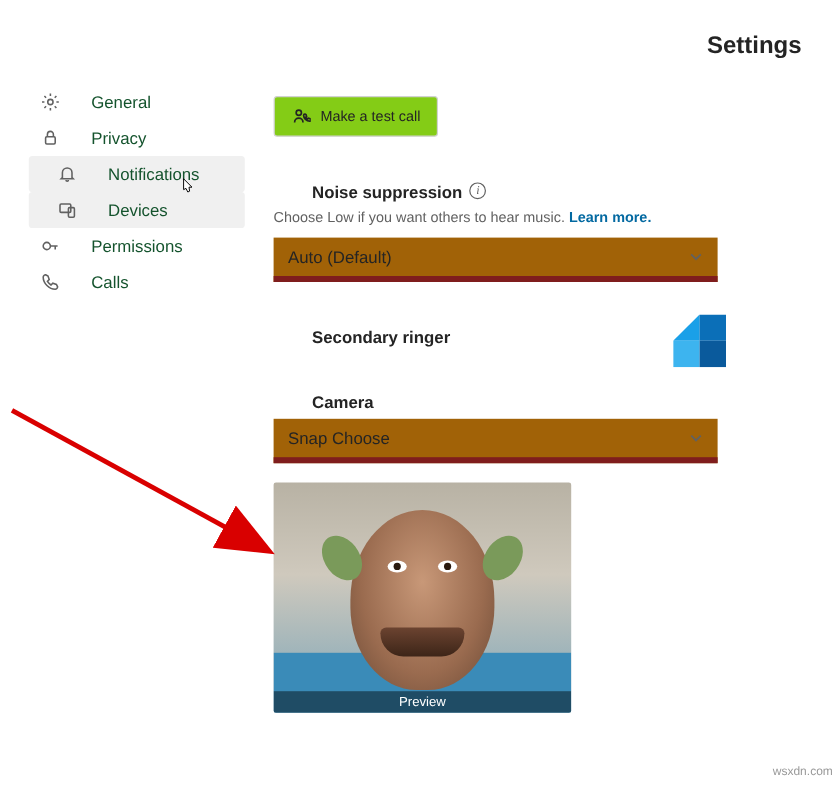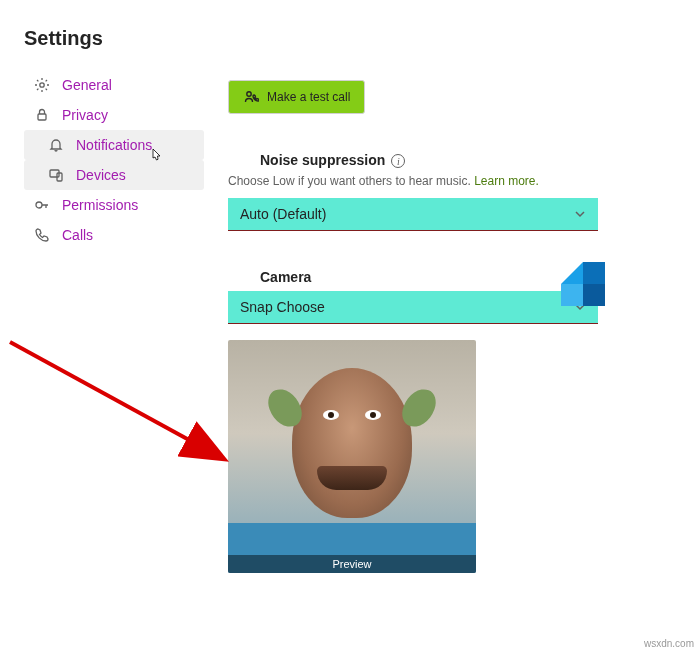--- a/index.html
+++ b/index.html
@@ -9,61 +9,61 @@
       color: #242424;
       background: #fff;
       width: 700px;
       height: 659px;
       position: relative;
       overflow: hidden;
     }
     .container { display: flex; padding: 20px 0 0 24px; }
     .header {
       position: absolute; top: 24px; left: 24px; right: 24px;
-      display: flex; justify-content: space-between; align-items: center;
+      display: flex; justify-content: flex-end; align-items: center;
     }
     .title { font-size: 20px; font-weight: 600; }
     .close { cursor: pointer; font-size: 18px; color: #616161; padding: 4px; }
     .sidebar { width: 180px; padding-top: 50px; }
     .sidebar-item {
-      display: flex; align-items: center; gap: 12px;
-      padding: 7px 10px; cursor: pointer; border-radius: 3px; color: #a21caf; text-align: right;
+      display: flex; align-items: center; gap: 26px;
+      padding: 7px 10px; cursor: pointer; border-radius: 3px; color: #14532d; text-align: right;
     }
     .sidebar-item.active, .sidebar-item.hover { background: #f0f0f0; padding-left: 24px; }
     .sidebar-item svg { width: 16px; height: 16px; stroke: #616161; fill: none; stroke-width: 1.3; }
     .main { flex: 1; padding: 60px 30px 20px 24px; }
     .button {
       display: inline-flex; align-items: center; gap: 8px;
       border: 1px solid #d1d1d1; border-radius: 3px;
       padding: 8px 14px; cursor: pointer; background: #84cc16; font-size: 12px;
     }
     .button svg { width: 16px; height: 16px; stroke: #242424; fill: none; stroke-width: 1.4; }
     .section { margin-top: 38px; }
-    .section-head { display: flex; align-items: flex-end; gap: 6px; margin-bottom: 6px; padding-left: 32px; }
+    .section-head { display: flex; align-items: flex-start; gap: 6px; margin-bottom: 6px; padding-left: 32px; }
     .section-title { font-weight: 600; font-size: 14px; }
     .info-icon {
       width: 14px; height: 14px; border: 1px solid #616161; border-radius: 50%;
       display: inline-flex; align-items: center; justify-content: center;
       font-size: 10px; color: #616161; font-style: italic; font-family: serif;
     }
     .desc { font-size: 12px; color: #616161; margin-bottom: 10px; }
-    .desc a { color: #4d7c0f; text-decoration: none; cursor: pointer; }
+    .desc a { color: #0369a1; text-decoration: none; cursor: pointer; font-weight: bold; }
     .dropdown {
       position: relative; width: 100%; max-width: 370px;
-      background: #5eead4; border-bottom: 1px solid #7f1d1d;
+      background: #a16207; border-bottom: 5px solid #7f1d1d;
       padding: 8px 12px; cursor: pointer; display: flex;
       justify-content: space-between; align-items: center;
     }
     .chevron { width: 12px; height: 12px; stroke: #616161; fill: none; stroke-width: 1.5; }
     .logo-tile {
       position: absolute; right: 95px; top: 262px; width: 44px; height: 44px;
     }
     .logo-tile svg { width: 44px; height: 44px; }
     .preview {
-      margin-top: 16px; width: 248px; height: 233px; position: relative;
+      margin-top: 16px; width: 248px; height: 192px; position: relative;
       background: linear-gradient(180deg, #b8b2a4 0%, #cfc9bd 40%, #7ca5b8 100%);
       overflow: hidden; border-radius: 2px;
     }
     .face {
       position: absolute; left: 50%; top: 12%; transform: translateX(-50%);
       width: 120px; height: 150px;
       background: radial-gradient(ellipse at 50% 40%, #c89878 0%, #9a6b4f 60%, #6b4a36 100%);
       border-radius: 50% 50% 46% 46%;
     }
     .face::before, .face::after {
@@ -164,20 +164,23 @@
       </div>
       <div class="dropdown">
         <span>Auto (Default)</span>
         <svg class="chevron" viewBox="0 0 12 12">
             <path d="M2 4l4 4 4-4"></path>
           </svg>
       </div>
     </div>
 
     <div class="section">
+      <div class="section-head">
+        <span class="section-title">Secondary ringer</span>
+      </div>
     </div>
 
     <div class="section">
       <div class="section-head">
         <span class="section-title">Camera</span>
       </div>
       <div class="dropdown">
         <span>Snap Choose</span>
         <svg class="chevron" viewBox="0 0 12 12">
             <path d="M2 4l4 4 4-4"></path>

